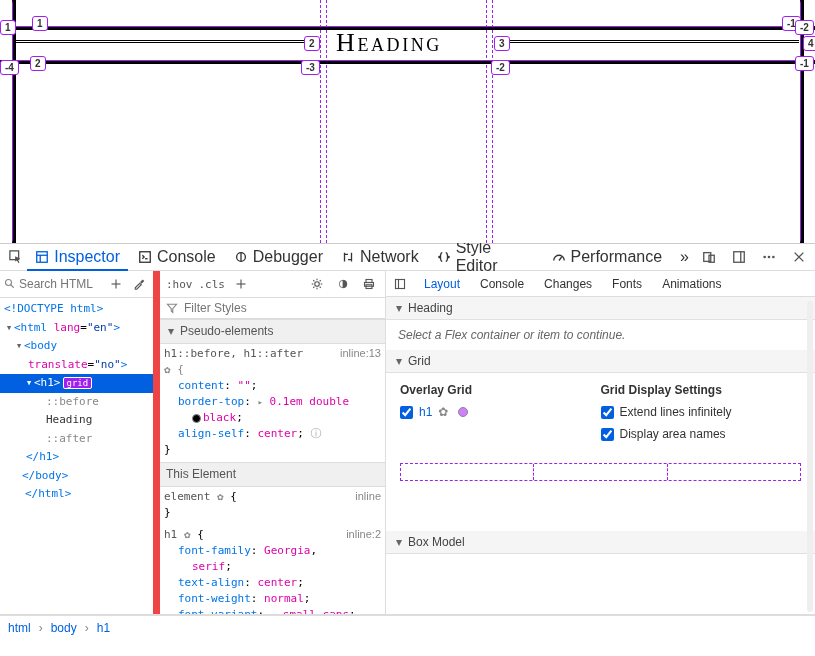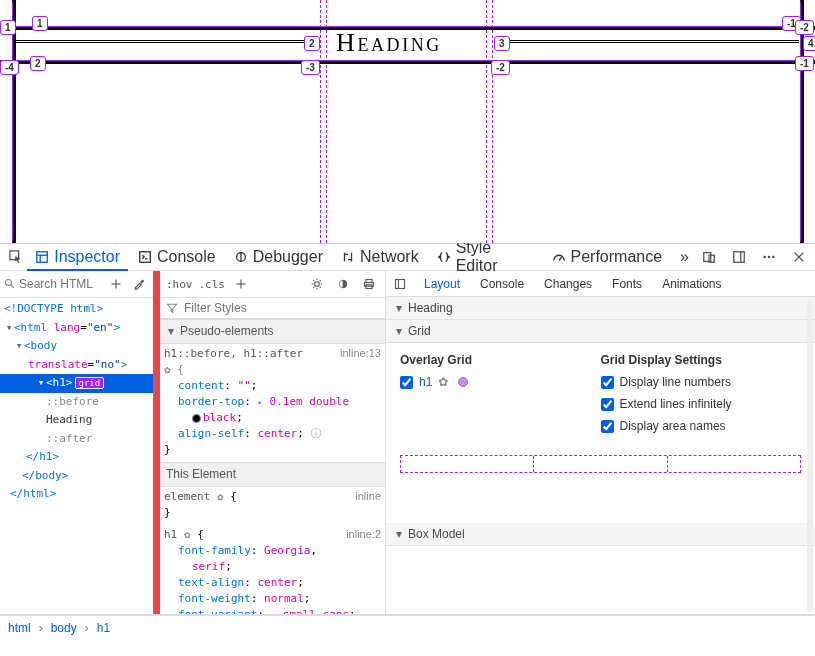--- a/index.html
+++ b/index.html
@@ -214,27 +214,27 @@
           <svg width="12" height="12" viewBox="0 0 16 16" stroke="#555" fill="none" stroke-width="1.5">
             <path d="M3 13 L9 7 L11 9 L5 15 L3 15 Z M10 6 L13 3 L14 4 L11 7"></path>
           </svg>
         </span>
     </div>
     <div class="dom-tree">
       <div class="dom-line"><span class="tag">&lt;!DOCTYPE html&gt;</span></div>
       <div class="dom-line"><span class="twisty">▾</span><span class="tag">&lt;html</span> <span class="attr-n">lang</span>=<span class="attr-v">"en"</span><span class="tag">&gt;</span></div>
       <div class="dom-line" style="padding-left:14px"><span class="twisty">▾</span><span class="tag">&lt;body</span></div>
       <div class="dom-line" style="padding-left:28px"><span class="attr-n">translate</span>=<span class="attr-v">"no"</span><span class="tag">&gt;</span></div>
-      <div class="dom-line sel" style="padding-left:36px"><span class="twisty" style="color:#fff">▾</span><span class="tag">&lt;h1&gt;</span><span class="grid-pill">grid</span></div>
+      <div class="dom-line sel" style="padding-left:24px"><span class="twisty" style="color:#fff">▾</span><span class="tag">&lt;h1&gt;</span><span class="grid-pill">grid</span></div>
       <div class="dom-line" style="padding-left:46px"><span class="pseudo">::before</span></div>
       <div class="dom-line" style="padding-left:46px"><span class="txt">Heading</span></div>
       <div class="dom-line" style="padding-left:46px"><span class="pseudo">::after</span></div>
       <div class="dom-line" style="padding-left:26px"><span class="tag">&lt;/h1&gt;</span></div>
       <div class="dom-line" style="padding-left:22px"><span class="tag">&lt;/body&gt;</span></div>
-      <div class="dom-line" style="padding-left:10px"><span class="tag">&lt;/html&gt;</span></div>
+      <div class="dom-line" style="padding-left:25px"><span class="tag">&lt;/html&gt;</span></div>
     </div>
   </div>
 
   <div class="styles-panel">
     <div class="styles-toolbar">
       <span class="hov-cls">:hov</span>
       <span class="hov-cls">.cls</span>
       <span class="icon-btn">
           <svg width="12" height="12" viewBox="0 0 16 16" stroke="#555" stroke-width="1.5">
             <line x1="8" y1="2" x2="8" y2="14"></line>
@@ -325,42 +325,39 @@
       <span class="ltab">Console</span>
       <span class="ltab">Changes</span>
       <span class="ltab">Fonts</span>
       <span class="ltab">Animations</span>
     </div>
     <div class="layout-body">
       <div class="accordion">
           <span class="twisty">▾</span>
           <span>Heading</span>
         </div>
+      <div class="accordion-body">Select a Flex container or item to continue.</div>
       <div class="accordion">
           <span class="twisty">▾</span>
           <span>Grid</span>
         </div>
       <div class="grid-section">
         <div class="grid-col">
           <h4>Overlay Grid</h4>
           <label class="chk">
               <input type="checkbox" checked="" style="">
               <span style="color:#0060df">h1</span> 
               <span style="color:#888">✿</span>
               <span class="color-swatch-purp"></span>
             </label>
         </div>
         <div class="grid-col">
           <h4>Grid Display Settings</h4>
           <label class="chk">
               <input type="checkbox" checked="" style="">
-              <span>Display line numbers</span>
-            </label>
-          <label class="chk">
-              <input type="checkbox" checked="" style="">
               <span>Extend lines infinitely</span>
             </label>
           <label class="chk">
               <input type="checkbox" checked="" style="">
               <span>Display area names</span>
             </label>
         </div>
       </div>
       <div class="mini-grid-preview">
           <div></div>

